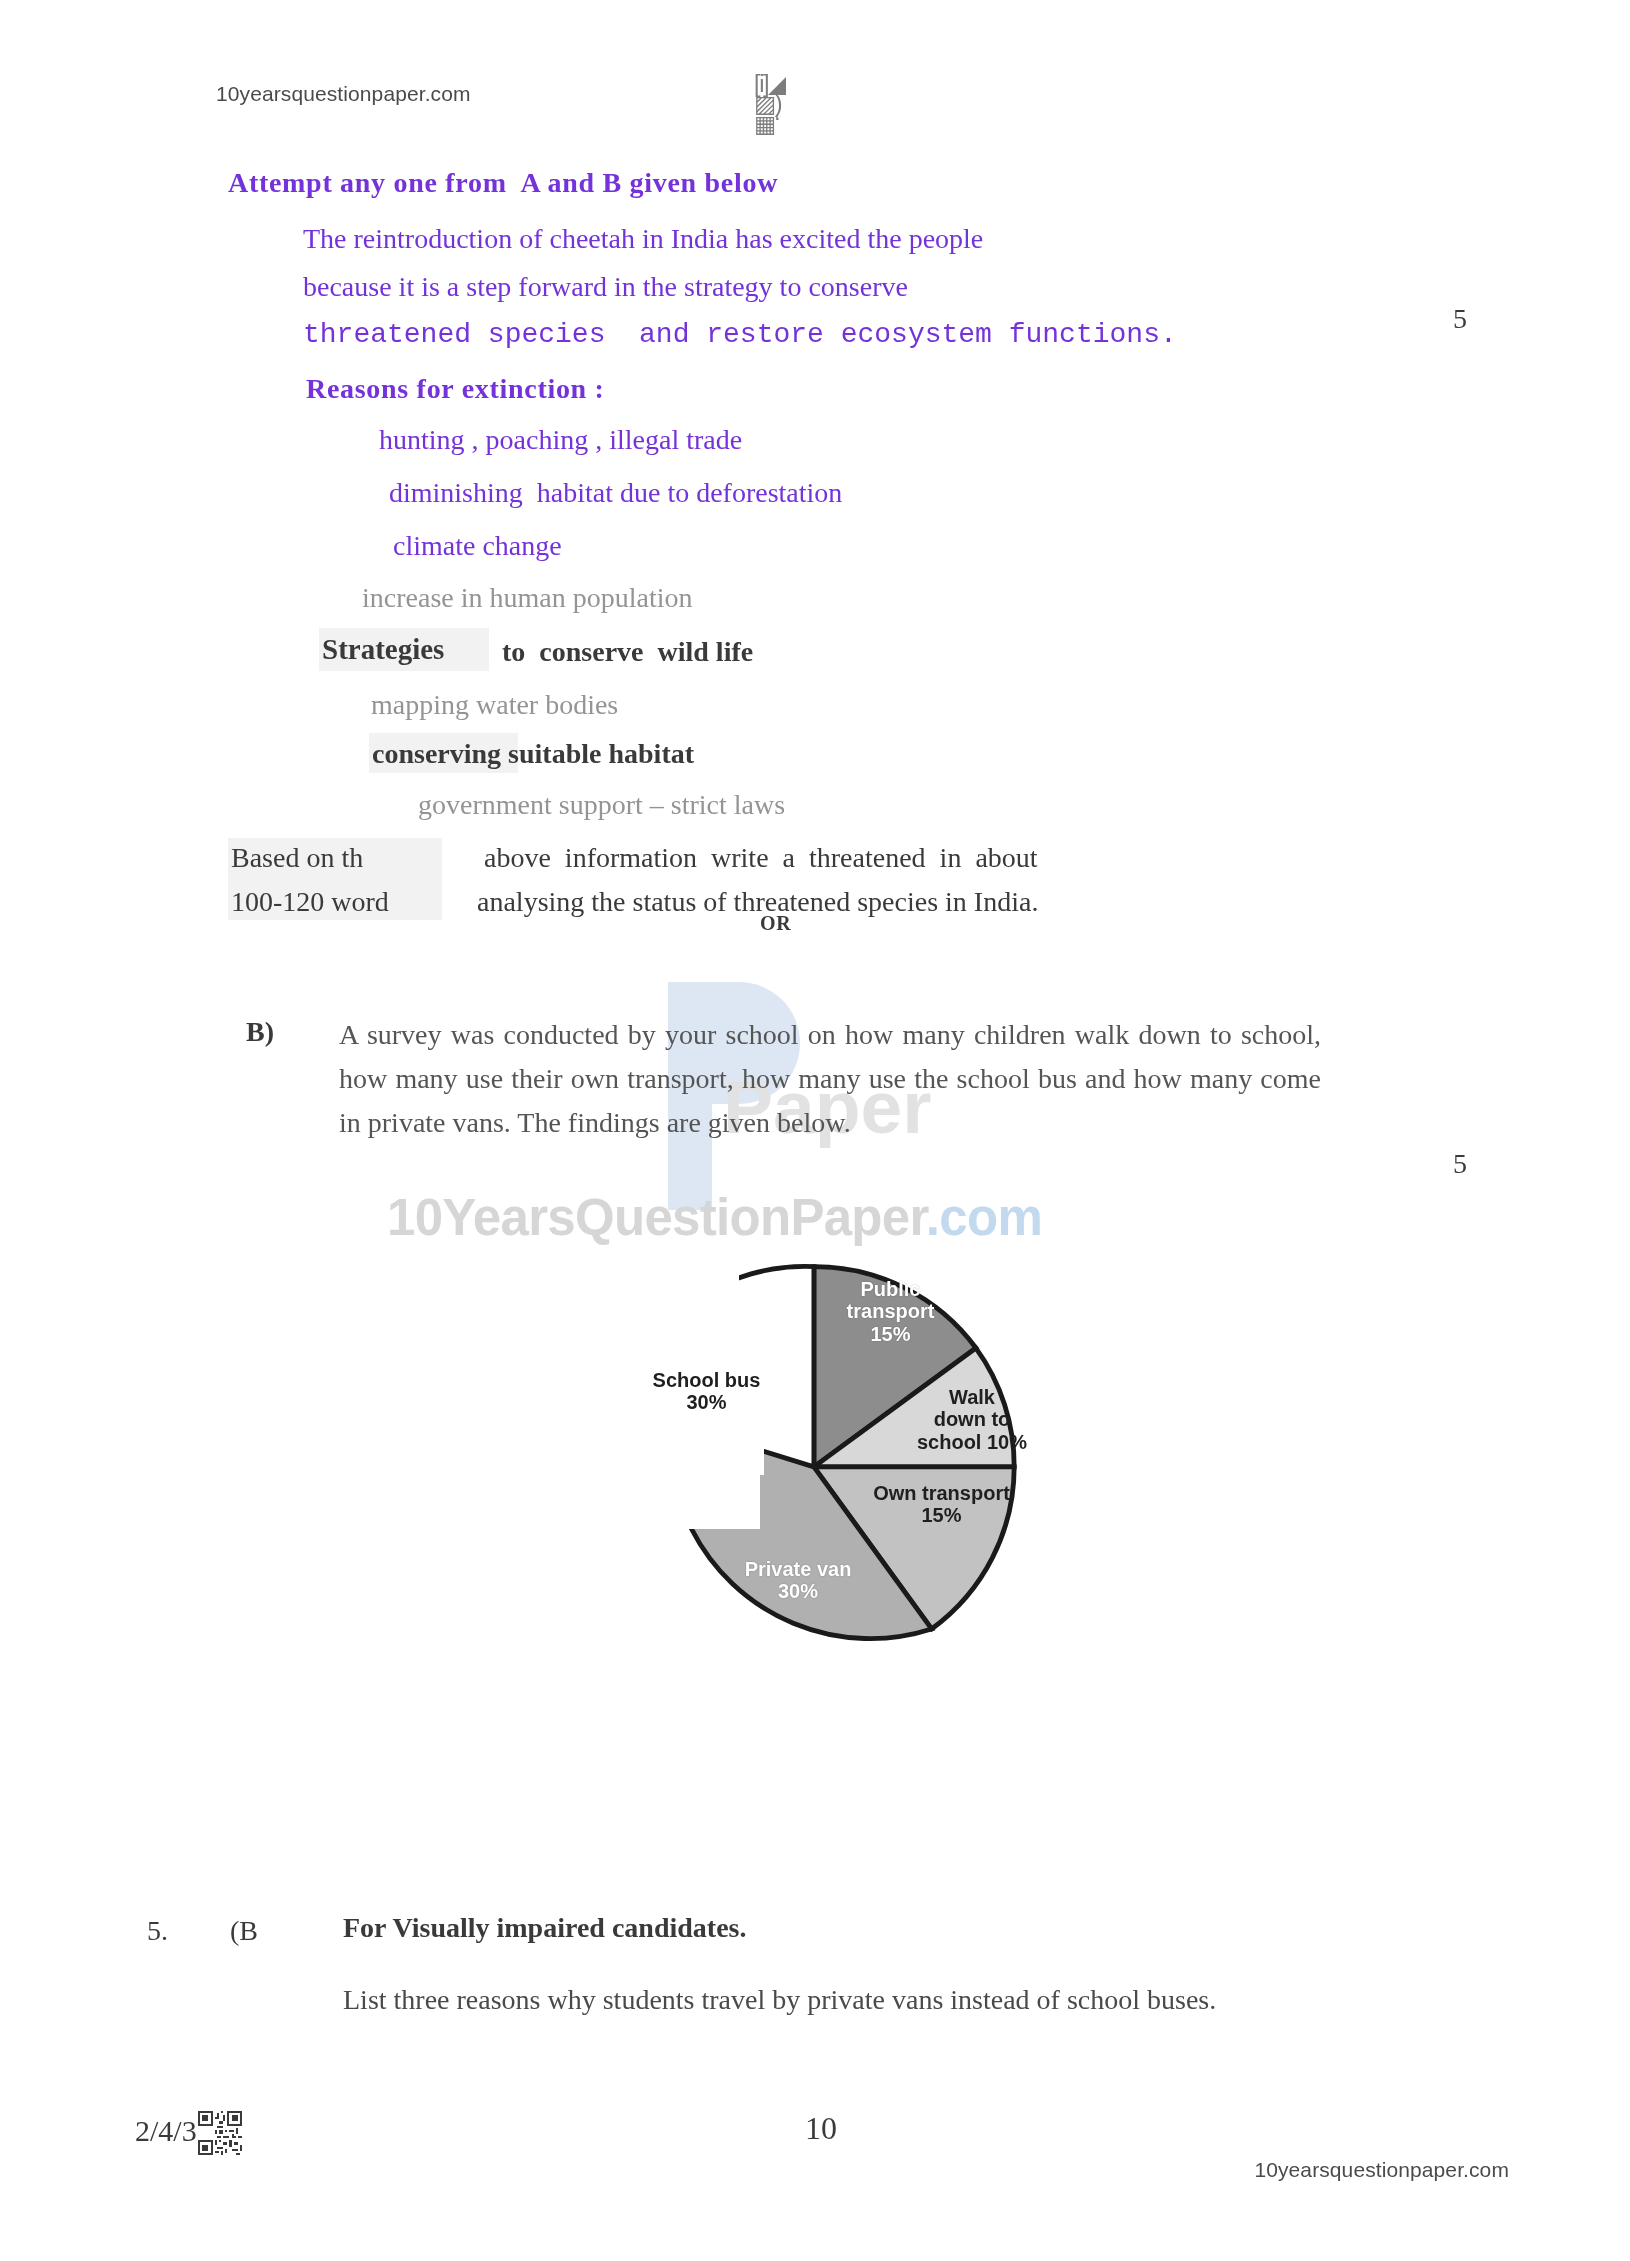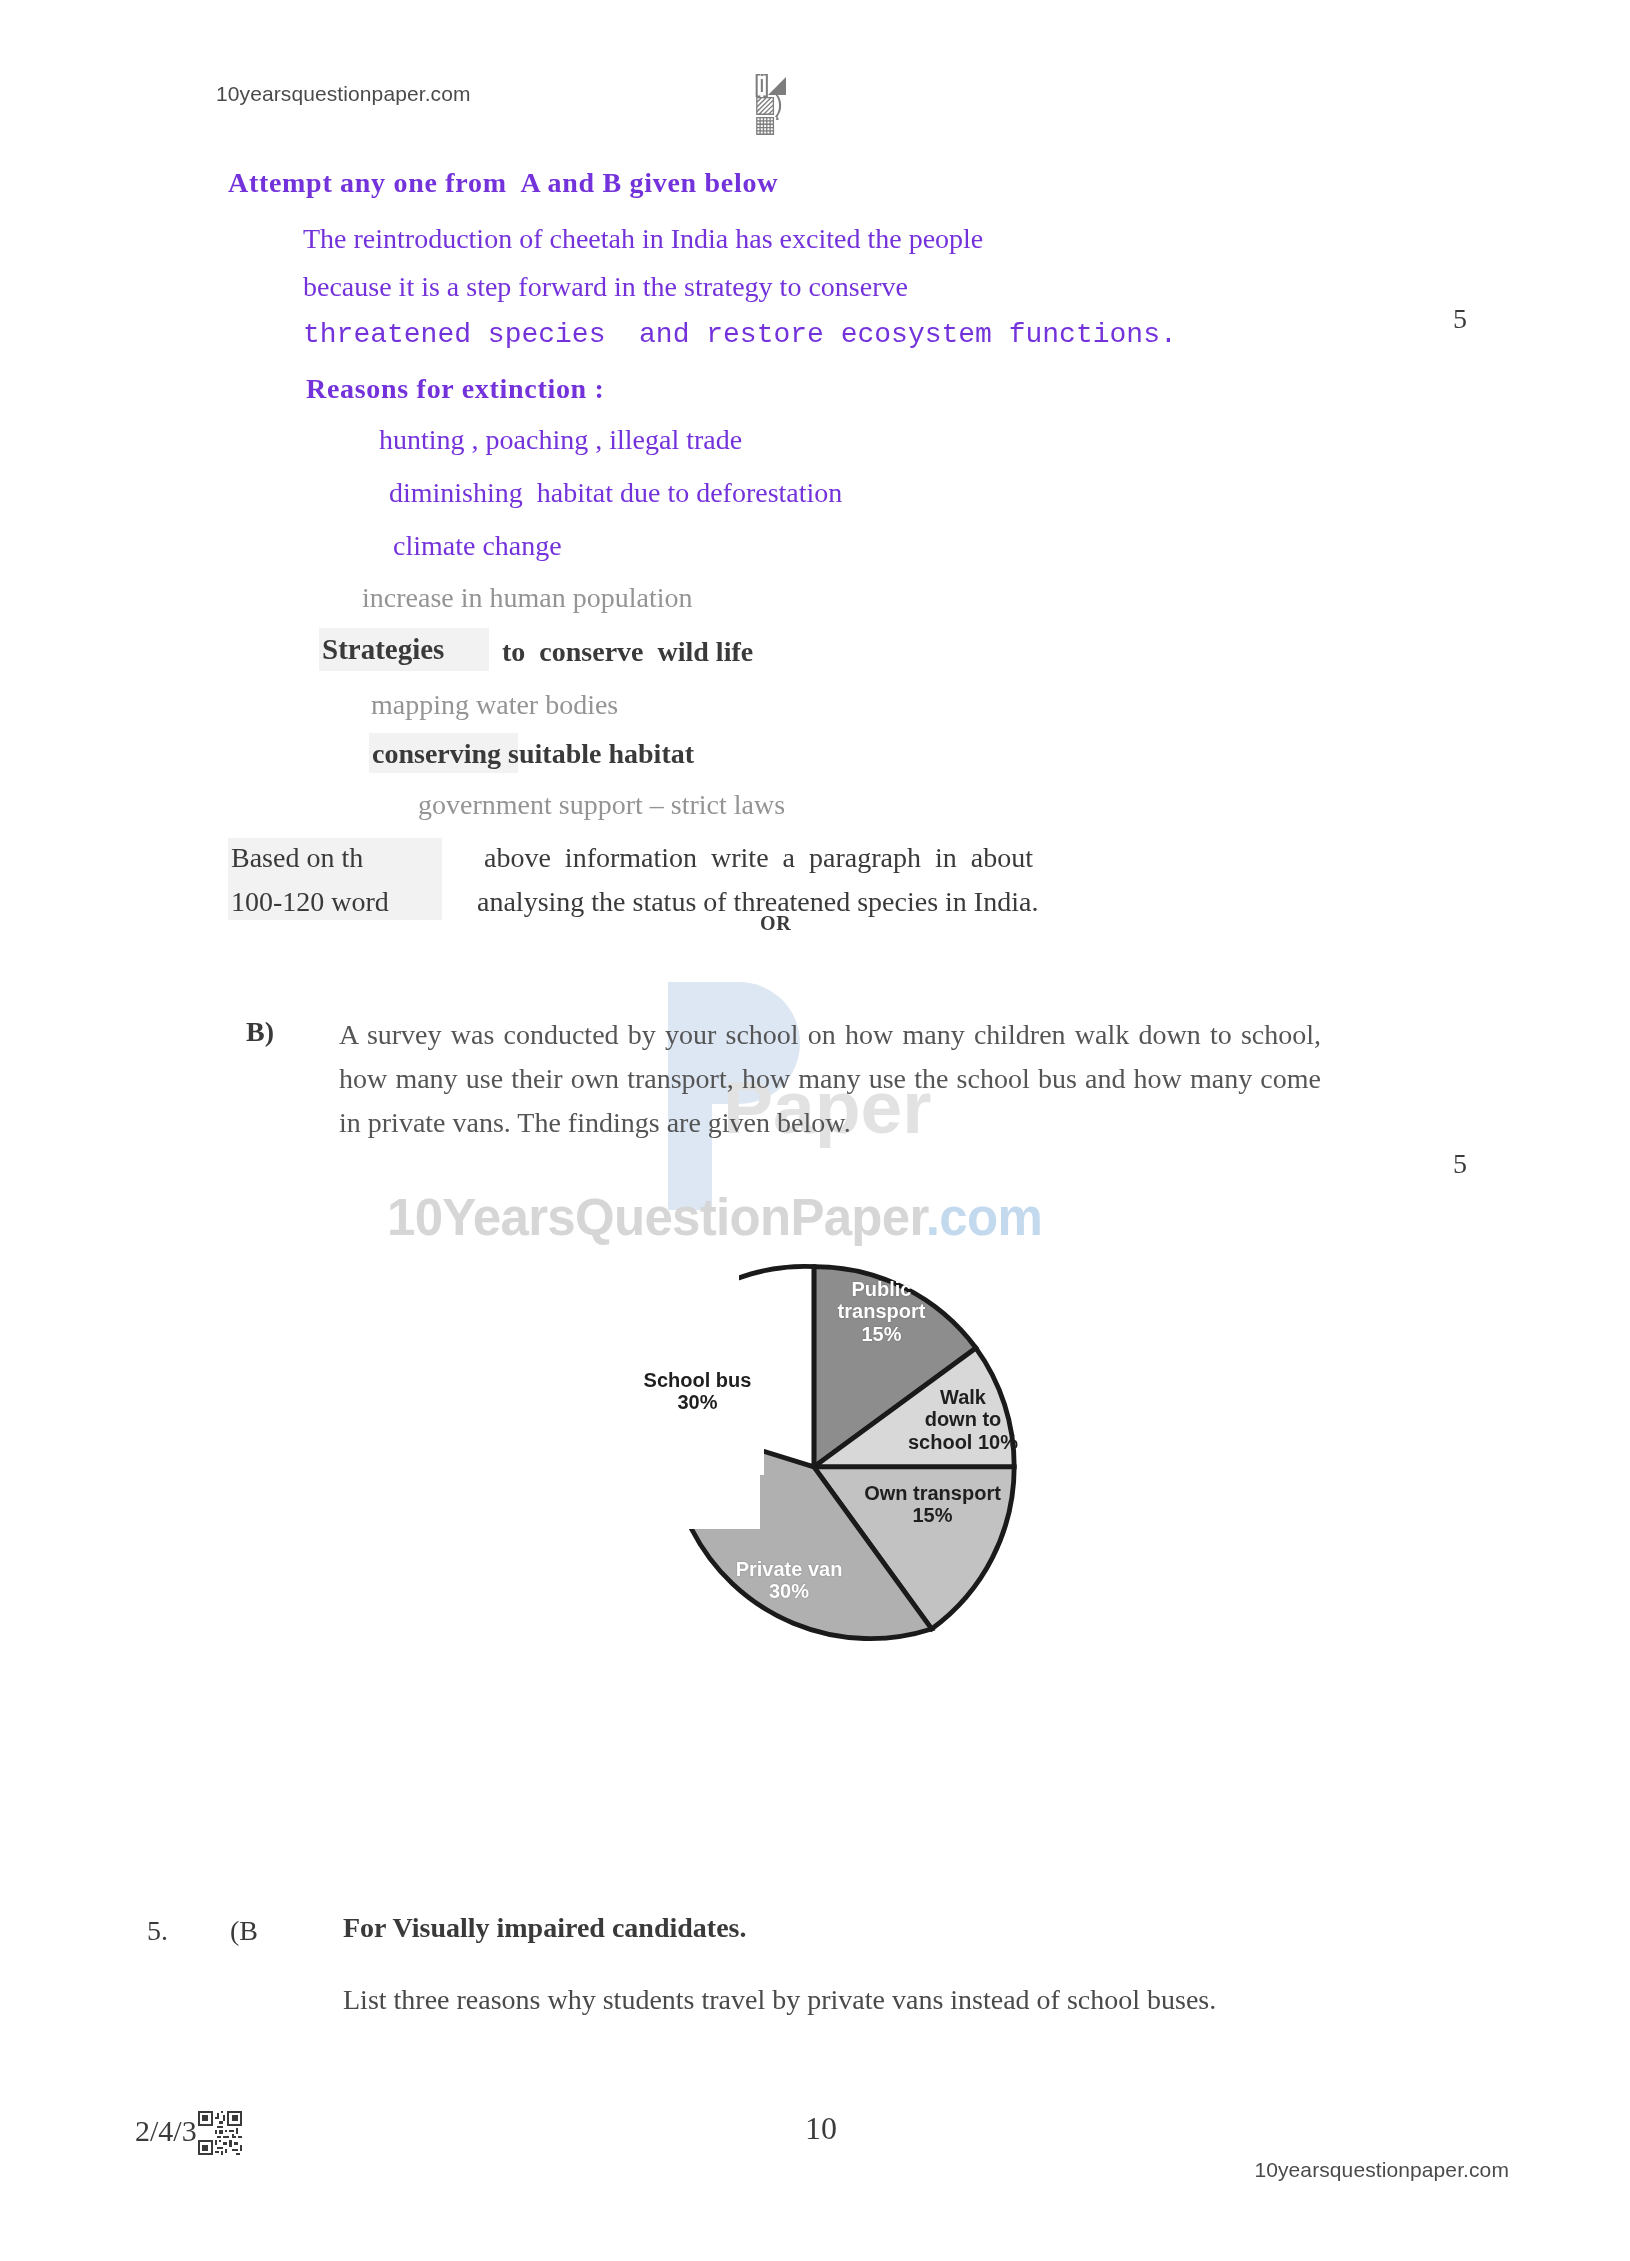--- a/index.html
+++ b/index.html
@@ -75,21 +75,21 @@
   
   .patch{position:absolute;background:#f2f2f2;}
 
   
   .pie-wrap{position:absolute;left:586px;top:1239px;width:442px;height:442px;}
   .pie-svg{position:absolute;left:0;top:0;}
   .pie-label{
     position:absolute;
     font-family:"Liberation Sans", sans-serif;
     font-weight:700;font-size:20px;line-height:1.12;
-    text-align:center;white-space:pre;
+    text-align:center;white-space:pre;padding-left:9px;
   }
   .lab-dark{color:#1f1f1f;}
   .lab-white{color:#ffffff;text-shadow:0 0 1.4px rgba(0,0,0,.35);}
 
   
   .ko{position:absolute;background:#ffffff;}
 
   
   .qr{position:absolute;left:198px;top:2111px;width:44px;height:44px;}
 </style>
@@ -134,21 +134,21 @@
   <div class="t ghost2" style="left:371px;top:689px;font-size:28px;">mapping water bodies</div>
 
   <div class="patch" style="left:369px;top:733px;width:149px;height:40px;"></div>
   <div class="t dark" style="left:372px;top:738px;font-size:28px;font-weight:bold;">conserving suitable habitat</div>
 
   <div class="t ghost2" style="left:418px;top:789px;font-size:28px;">government support – strict laws</div>
 
   <div class="patch" style="left:228px;top:838px;width:214px;height:82px;"></div>
   <div class="t dark" style="left:231px;top:842px;font-size:28px;">Based on th</div>
   <div class="t dark" style="left:231px;top:886px;font-size:28px;">100-120 word</div>
-  <div class="t dark" style="left:484px;top:842px;font-size:28px;">above  information  write  a  paragraph  in  about</div>
+  <div class="t dark" style="left:484px;top:842px;font-size:28px;">above  information  write  a  threatened  in  about</div>
   <div class="t dark" style="left:477px;top:886px;font-size:28px;">analysing the status of threatened species in India.</div>
 
   <div class="t dark bold" style="left:752px;top:912px;font-size:20px;letter-spacing:0.7px;margin-left:8px;">OR</div>
 
   <div class="t dark bold" style="left:246px;top:1016px;font-size:28px;">B)</div>
   <div style="position:absolute;left:339px;top:1013px;width:982px;font-size:28px;line-height:44px;text-align:justify;color:#555;">A  survey  was  conducted  by  your  school  on  how  many children  walk  down  to school, how  many  use  their  own transport,  how  many use  the  school  bus  and  how  many come in private vans. The findings are given below.</div>
   <div class="t dark" style="left:1453px;top:1148px;font-size:28px;">5</div>
 
   <div class="pie-wrap">
     <svg class="pie-svg" width="442" height="442" viewBox="0 0 640 640">

